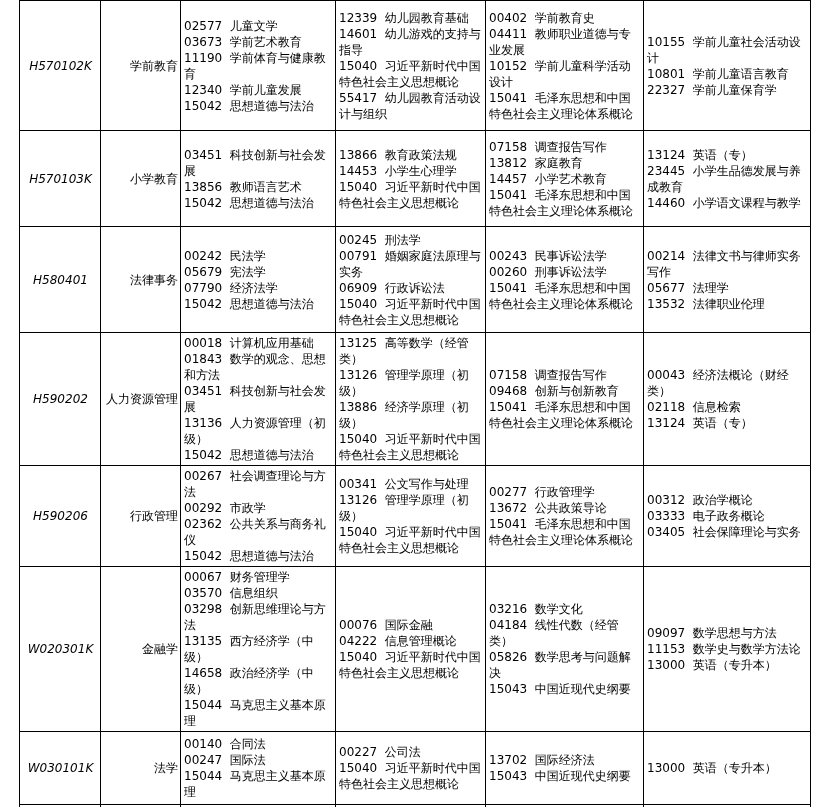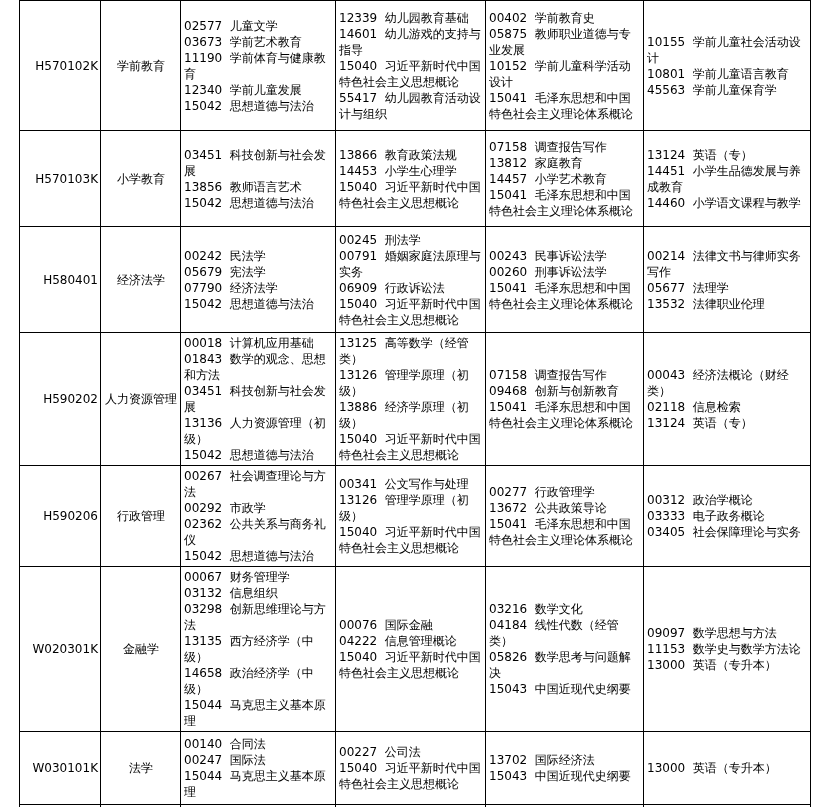--- a/index.html
+++ b/index.html
@@ -21,22 +21,22 @@
   }
   table.exam-table td {
     border: 1px solid #000000;
     color: #000000;
     font-size: 12px;
     line-height: 16px;
     vertical-align: middle;
     padding: 2px 2px 2px 3px;
     overflow: hidden;
   }
-  td.code-cell { text-align: right; padding-left: 0; }
-  td.major-cell { text-align: center; margin-top: 19px; }
+  td.code-cell { text-align: center; padding-left: 0; font-style: italic; }
+  td.major-cell { text-align: right; margin-top: 19px; }
   .course {
     white-space: pre-wrap;
     word-break: break-all;
     text-align: left;
   }
 </style>
 </head>
 <body>
 
 <div class="viewport">
@@ -61,28 +61,28 @@
             <div class="course">15042  思想道德与法治</div>
           </td>
           <td class="slot-cell">
             <div class="course">12339  幼儿园教育基础</div>
             <div class="course">14601  幼儿游戏的支持与指导</div>
             <div class="course">15040  习近平新时代中国特色社会主义思想概论</div>
             <div class="course">55417  幼儿园教育活动设计与组织</div>
           </td>
           <td class="slot-cell">
             <div class="course">00402  学前教育史</div>
-            <div class="course">05875  教师职业道德与专业发展</div>
+            <div class="course">04411  教师职业道德与专业发展</div>
             <div class="course">10152  学前儿童科学活动设计</div>
             <div class="course">15041  毛泽东思想和中国特色社会主义理论体系概论</div>
           </td>
           <td class="slot-cell">
             <div class="course">10155  学前儿童社会活动设计</div>
             <div class="course">10801  学前儿童语言教育</div>
-            <div class="course">45563  学前儿童保育学</div>
+            <div class="course">22327  学前儿童保育学</div>
           </td>
         </tr>
         <tr style="height: 96px;">
           <td class="code-cell">H570103K</td>
           <td class="major-cell">小学教育</td>
           <td class="slot-cell">
             <div class="course">03451  科技创新与社会发展</div>
             <div class="course">13856  教师语言艺术</div>
             <div class="course">15042  思想道德与法治</div>
           </td>
@@ -92,27 +92,27 @@
             <div class="course">15040  习近平新时代中国特色社会主义思想概论</div>
           </td>
           <td class="slot-cell">
             <div class="course">07158  调查报告写作</div>
             <div class="course">13812  家庭教育</div>
             <div class="course">14457  小学艺术教育</div>
             <div class="course">15041  毛泽东思想和中国特色社会主义理论体系概论</div>
           </td>
           <td class="slot-cell">
             <div class="course">13124  英语（专）</div>
-            <div class="course">14451  小学生品德发展与养成教育</div>
+            <div class="course">23445  小学生品德发展与养成教育</div>
             <div class="course">14460  小学语文课程与教学</div>
           </td>
         </tr>
         <tr style="height: 106px;">
           <td class="code-cell">H580401</td>
-          <td class="major-cell">经济法学</td>
+          <td class="major-cell">法律事务</td>
           <td class="slot-cell">
             <div class="course">00242  民法学</div>
             <div class="course">05679  宪法学</div>
             <div class="course">07790  经济法学</div>
             <div class="course">15042  思想道德与法治</div>
           </td>
           <td class="slot-cell">
             <div class="course">00245  刑法学</div>
             <div class="course">00791  婚姻家庭法原理与实务</div>
             <div class="course">06909  行政诉讼法</div>
@@ -179,21 +179,21 @@
             <div class="course">00312  政治学概论</div>
             <div class="course">03333  电子政务概论</div>
             <div class="course">03405  社会保障理论与实务</div>
           </td>
         </tr>
         <tr style="height: 112px;">
           <td class="code-cell">W020301K</td>
           <td class="major-cell">金融学</td>
           <td class="slot-cell">
             <div class="course">00067  财务管理学</div>
-            <div class="course">03132  信息组织</div>
+            <div class="course">03570  信息组织</div>
             <div class="course">03298  创新思维理论与方法</div>
             <div class="course">13135  西方经济学（中级）</div>
             <div class="course">14658  政治经济学（中级）</div>
             <div class="course">15044  马克思主义基本原理</div>
           </td>
           <td class="slot-cell">
             <div class="course">00076  国际金融</div>
             <div class="course">04222  信息管理概论</div>
             <div class="course">15040  习近平新时代中国特色社会主义思想概论</div>
           </td>

